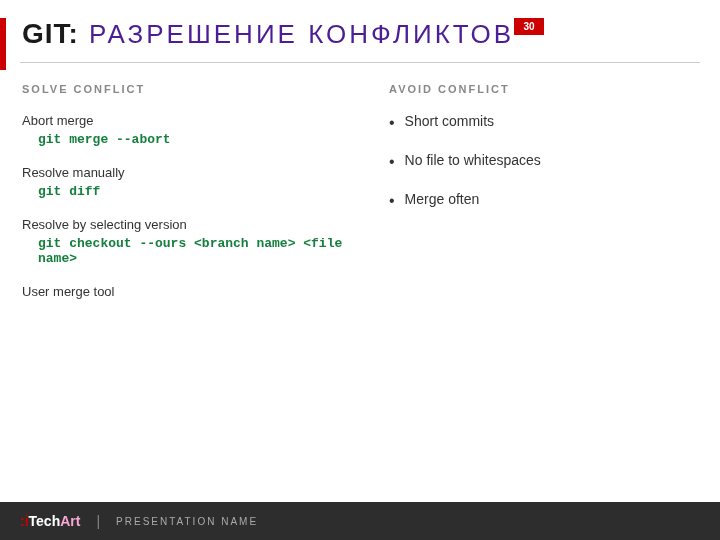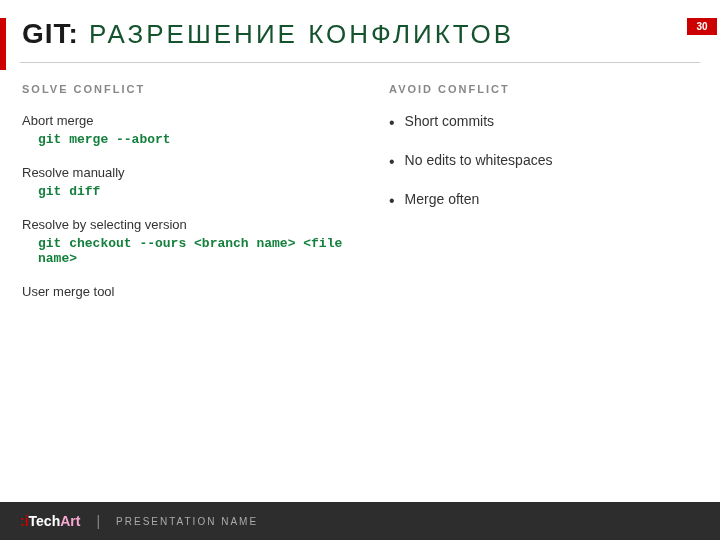--- a/index.html
+++ b/index.html
@@ -18,43 +18,42 @@
       position: absolute;
       left: 0;
       top: 18px;
       width: 6px;
       height: 52px;
       background: #cc0000;
     }
 
     
     .header {
-      padding: 18px 3px 0 22px;
-      display: flex;
-      justify-content: space-between;
+      padding: 18px 20px 0 22px;
+      display: flex;
       align-items: flex-start;
     }
 
     .title-area {
       display: flex;
       align-items: baseline;
       gap: 10px;
     }
 
     .title-git {
       font-size: 28px;
       font-weight: 900;
       color: #1a1a1a;
       letter-spacing: 1px;
     }
 
     .title-subtitle {
       font-size: 26px;
       font-weight: 400;
-      color: #14532d;
+      color: #4c1d95;
       letter-spacing: 3px;
       text-transform: uppercase;
     }
 
     .slide-number {
       background: #cc0000;
       color: #ffffff;
       font-size: 10px;
       font-weight: bold;
       padding: 3px 8px;
@@ -236,21 +235,21 @@
 
   <div class="right-column">
     <div class="section-title">AVOID CONFLICT</div>
     <ul class="bullet-list">
       <li>
         <span class="bullet-dot">•</span>
         <span>Short commits</span>
       </li>
       <li>
         <span class="bullet-dot">•</span>
-        <span>No edits to whitespaces</span>
+        <span>No file to whitespaces</span>
       </li>
       <li>
         <span class="bullet-dot">•</span>
         <span>Merge often</span>
       </li>
     </ul>
   </div>
 
 </div>
 

